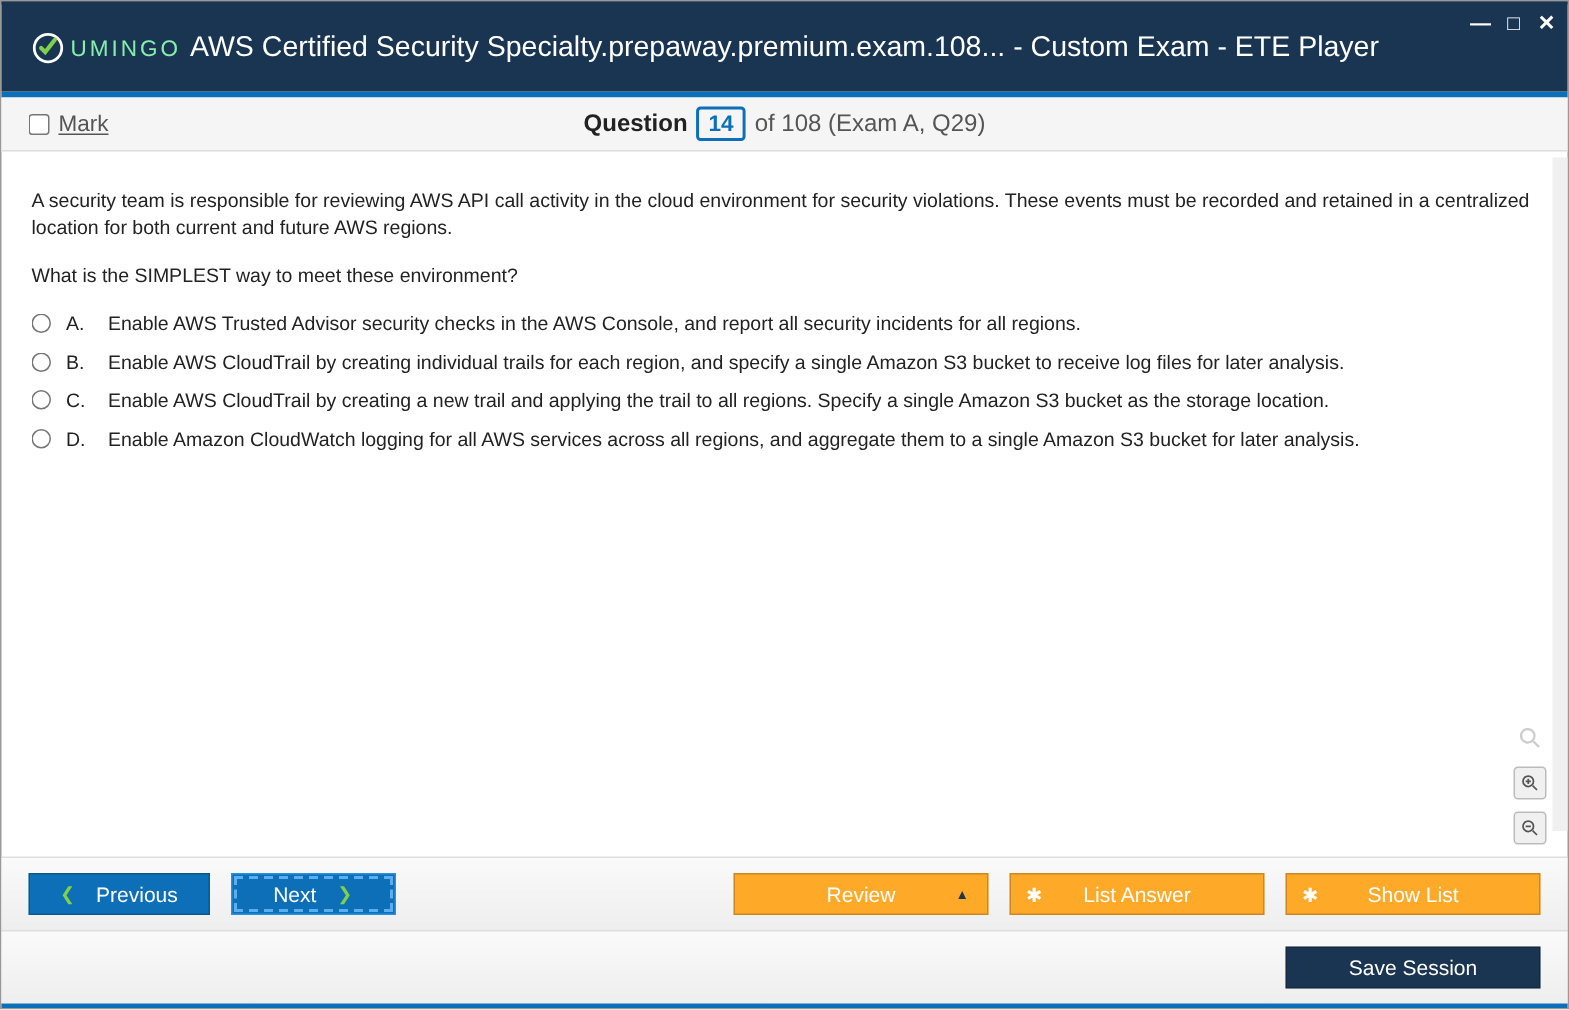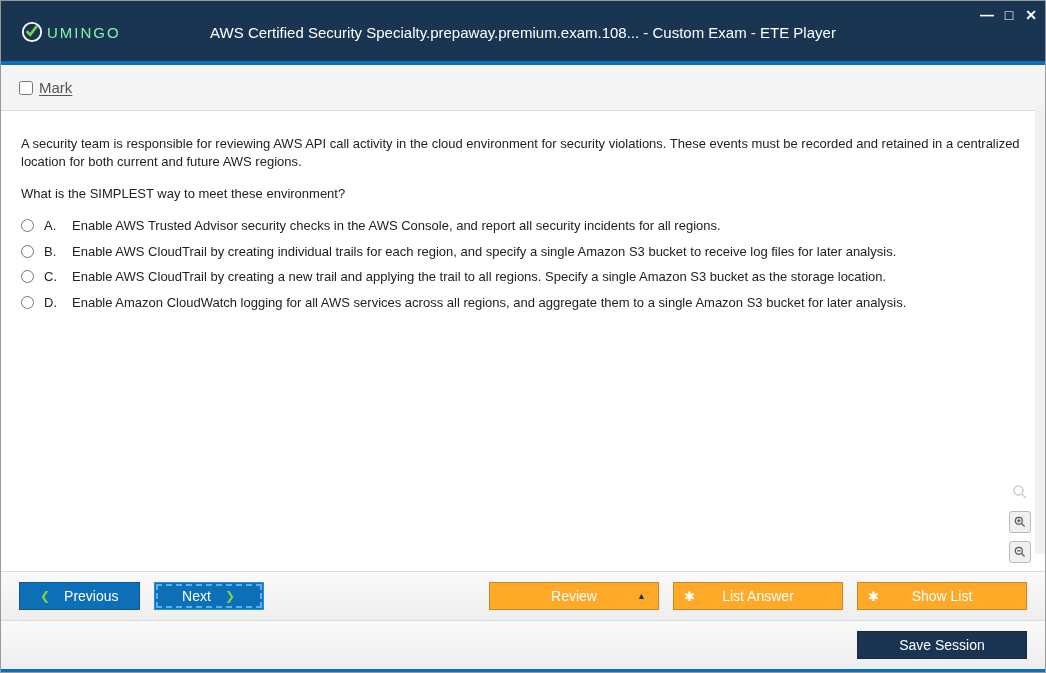--- a/index.html
+++ b/index.html
@@ -2,24 +2,24 @@
 <html><head>
 <meta charset="utf-8">
 <style>
 * { box-sizing: border-box; margin: 0; padding: 0; }
 body { font-family: Arial, sans-serif; background: #fff; }
 .window { width: 1046px; height: 673px; border: 1px solid #999; position: relative; background: #fff; display: flex; flex-direction: column; }
 .title-bar { background: #1a3552; color: #fff; height: 60px; display: flex; align-items: center; padding: 0 20px; position: relative; border-top: 2px solid #1a3552; }
 .title-bar-border { height: 4px; background: #0d6fb8; }
 .logo { display: flex; align-items: center; gap: 4px; }
 .logo-text { color: #86efac; font-size: 15px; letter-spacing: 2px; font-weight: 400; }
-.window-title { position: absolute; left: 50%; transform: translateX(-50%); font-size: 15px; color: #fff; white-space: nowrap; }
+.window-title { position: absolute; left: 50%; transform: translateX(-50%); font-size: 19px; color: #fff; white-space: nowrap; }
 .win-controls { position: absolute; right: 6px; top: 4px; display: flex; gap: 6px; color: #fff; font-size: 14px; font-weight: bold; }
 .win-controls span { cursor: pointer; width: 16px; text-align: center; }
-.question-header { height: 46px; background: #f5f5f5; border-bottom: 1px solid #ddd; display: flex; align-items: center; padding: 0 18px; position: relative; }
+.question-header { height: 36px; background: #f5f5f5; border-bottom: 1px solid #ddd; display: flex; align-items: center; padding: 0 18px; position: relative; }
 .mark-wrap { display: flex; align-items: center; gap: 6px; color: #555; font-size: 15px; }
 .mark-wrap input { width: 14px; height: 14px; }
 .mark-wrap label { text-decoration: underline; text-decoration-style: solid; text-underline-offset: 2px; }
 .question-num { position: absolute; left: 50%; transform: translateX(-50%); font-size: 16px; color: #555; display: flex; align-items: center; gap: 6px; }
 .question-num .bold { color: #222; font-weight: bold; }
 .num-box { border: 2px solid #0d6fb8; color: #0d6fb8; font-weight: bold; padding: 1px 6px; border-radius: 3px; font-size: 15px; }
 .content { flex: 1; padding: 24px 20px 12px 20px; font-size: 13px; color: #222; position: relative; overflow: hidden; }
 .question-text { margin-bottom: 16px; line-height: 1.35; }
 .question-text2 { margin-bottom: 16px; }
 .options { display: flex; flex-direction: column; gap: 8px; }
@@ -63,20 +63,25 @@
       <span>□</span>
       <span>✕</span>
     </div>
   </div>
   <div class="title-bar-border"></div>
 
   <div class="question-header">
     <div class="mark-wrap">
       <input type="checkbox" style="">
       <label>Mark</label>
+    </div>
+    <div class="question-num">
+      <span class="bold">Question</span>
+      <span class="num-box">14</span>
+      <span>of 108 (Exam A, Q29)</span>
     </div>
   </div>
 
   <div class="content">
     <p class="question-text">A security team is responsible for reviewing AWS API call activity in the cloud environment for security violations. These events must be recorded and retained in a centralized location for both current and future AWS regions.</p>
     <p class="question-text2">What is the SIMPLEST way to meet these environment?</p>
     <div class="options">
       <label class="option">
         <input type="radio" name="ans" style="">
         <span class="opt-letter">A.</span>

